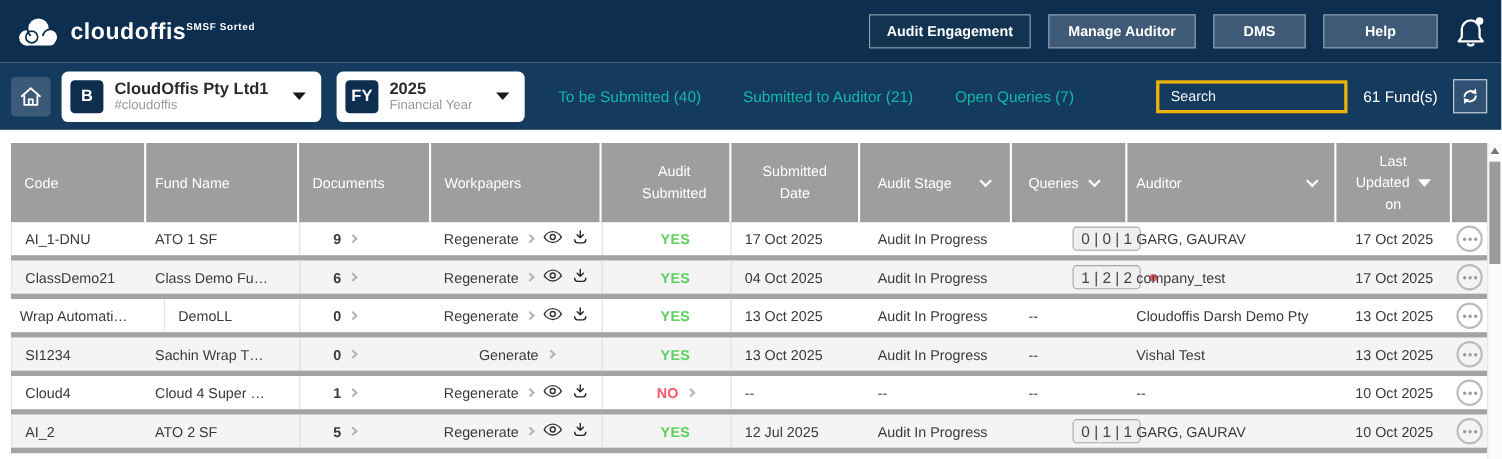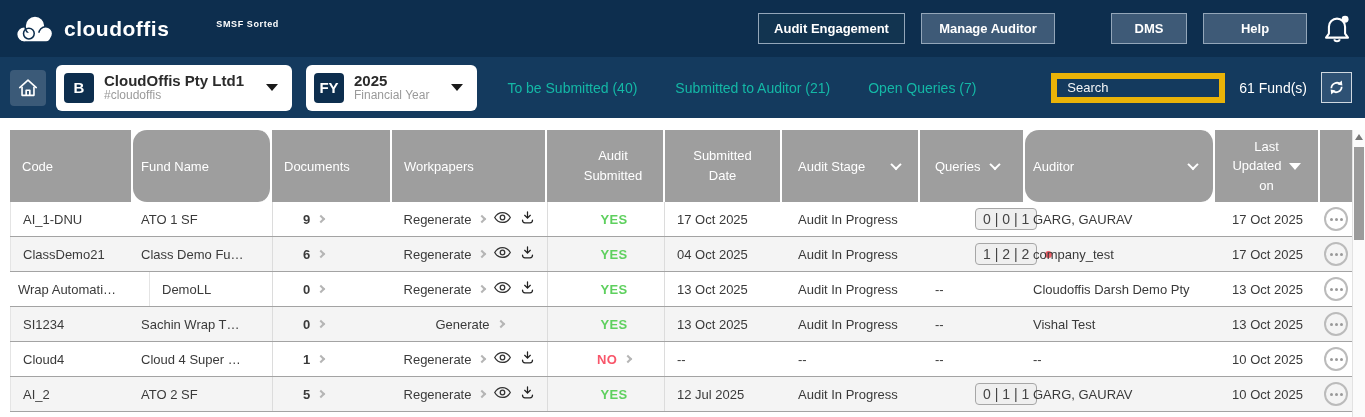--- a/index.html
+++ b/index.html
@@ -4,69 +4,69 @@
 <style>
   * { margin:0; padding:0; box-sizing:border-box; }
   html,body { width:1365px; height:417px; overflow:hidden; background:#fff;
               font-family:"Liberation Sans", sans-serif; }
 
   
   .navbar { height:57px; background:#0d2e4e; display:flex; align-items:center; }
   .logo { display:flex; align-items:center; margin-left:12px; gap:6px; }
   .logo-text { display:flex; flex-direction:row; line-height:1; }
   .logo-name { color:#fff; font-size:21px; font-weight:bold; letter-spacing:.5px; }
-  .logo-tag  { color:#fff; font-size:9px; font-weight:bold; margin-top:2px; letter-spacing:.6px;margin-left:47px; }
+  .logo-tag  { color:#fff; font-size:9px; font-weight:bold; margin-top:2px; letter-spacing:.6px; }
   .nav-spacer { flex:1; }
   .nav-btn { height:31px; border:1px solid #93a6b9; color:#fff; font-size:13px; font-weight:600;
              display:flex; align-items:center; justify-content:center; margin-right:16px;
              background:#3e5a77; cursor:pointer; font-family:inherit; }
   .nav-btn.dark { background:#123450; }
-  .w-ae{width:147px;} .w-ma{width:134px;} .w-dms{width:76px;margin-left:40px;} .w-help{width:104px;}
+  .w-ae{width:147px;} .w-ma{width:134px;} .w-dms{width:84px;} .w-help{width:104px;}
   .bell { margin-right:14px; margin-left:0; cursor:pointer; display:flex; }
 
   
   .toolbar { height:61px; background:#143a5e; display:flex; align-items:center; }
   .home-btn { width:36px; height:36px; background:#3b5a78; border-radius:4px; margin-left:10px;
               display:flex; align-items:center; justify-content:center; cursor:pointer; }
   .pill { height:46px; background:#fff; border-radius:6px; display:flex; align-items:center;
           padding:0 14px 0 8px; margin-left:10px; cursor:pointer; }
   .pill + .pill { margin-left:14px; }
   .pill-badge { width:30px; height:30px; background:#0d2e4e; border-radius:4px; color:#fff;
                 font-weight:bold; font-size:15px; display:flex; align-items:center; justify-content:center; }
   .pill-text { display:flex; flex-direction:column; margin-left:10px; line-height:1.15; }
   .pill-title { font-size:15px; font-weight:bold; color:#2b2b2b; }
   .pill-sub   { font-size:12px; color:#9a9a9a; }
   .caret { width:0; height:0; border-left:6px solid transparent; border-right:6px solid transparent;
            border-top:7px solid #1a1a1a; margin-left:22px; }
   .tabs { display:flex; margin-left:30px; gap:38px; }
   .tab { color:#14b8a6; font-size:14px; cursor:pointer; white-space:nowrap; }
   .search-input { margin-left:auto; width:174px; height:30px; background:transparent;
-                  border:6px solid #eab308; color:#fff; font-size:13px; padding:0 10px;
+                  border:3px solid #eab308; color:#fff; font-size:13px; padding:0 10px;
                   font-family:inherit; outline:none; }
   .search-input::placeholder { color:#fff; opacity:.95; }
   .fund-count { color:#fff; font-size:14px; margin:0 14px; white-space:nowrap; }
   .refresh-btn { width:31px; height:31px; border:1px solid #cfd8e0; background:#2e5174;
                  display:flex; align-items:center; justify-content:center; margin-right:13px; cursor:pointer; }
 
   
   .table-wrap { position:absolute; left:10px; top:130px; width:1342px; }
   .thead { display:flex; height:72px; }
   .th { background:#9e9e9e; color:#fff; font-size:13px; display:flex; align-items:center;
         border-right:2px solid #fff; cursor:pointer; }
   .th:last-child { border-right:none; }
-  .trow { display:flex; height:35px; background:#fff; border-bottom:1px solid #a3a3a3;
+  .trow { display:flex; height:35px; background:#fff; border-bottom:5px solid #a3a3a3;
           font-size:13px; color:#3a3a3a; align-items:stretch; }
   .trow.alt { background:#f4f4f4; }
   .td { display:flex; align-items:center; }
 
   .c1{width:123px;} .c2{width:139px;} .c3{width:120px;} .c4{width:155px;}
   .c5{width:118px;padding-left:16px;} .c6{width:117px;} .c7{width:138px;} .c8{width:105px;}
   .c9{width:190px;} .c10{width:105px;} .c11{width:32px;}
 
-  .pl8{padding-left:8px;border-radius:14px;} .pl12{padding-left:12px;} .pl15{padding-left:15px;}
+  .pl8{padding-left:8px;} .pl12{padding-left:12px;} .pl15{padding-left:15px;}
   .pl16{padding-left:16px;} .pl30{padding-left:30px;}
   .center{justify-content:center; text-align:center;}
   .between{justify-content:space-between;}
 
   .hdr-wrap { line-height:1.55; }
   .hdr-multi { width:100%; display:flex; flex-direction:column; align-items:center; line-height:1.5; }
   .hdr-mid { display:flex; align-items:center; gap:7px; }
   .chev-d { width:8px; height:8px; border-left:2px solid #fff; border-bottom:2px solid #fff;
             transform:rotate(-45deg) translate(1px,-1px); display:inline-block; }
   .tri-down { width:0; height:0; border-left:6px solid transparent; border-right:6px solid transparent;

